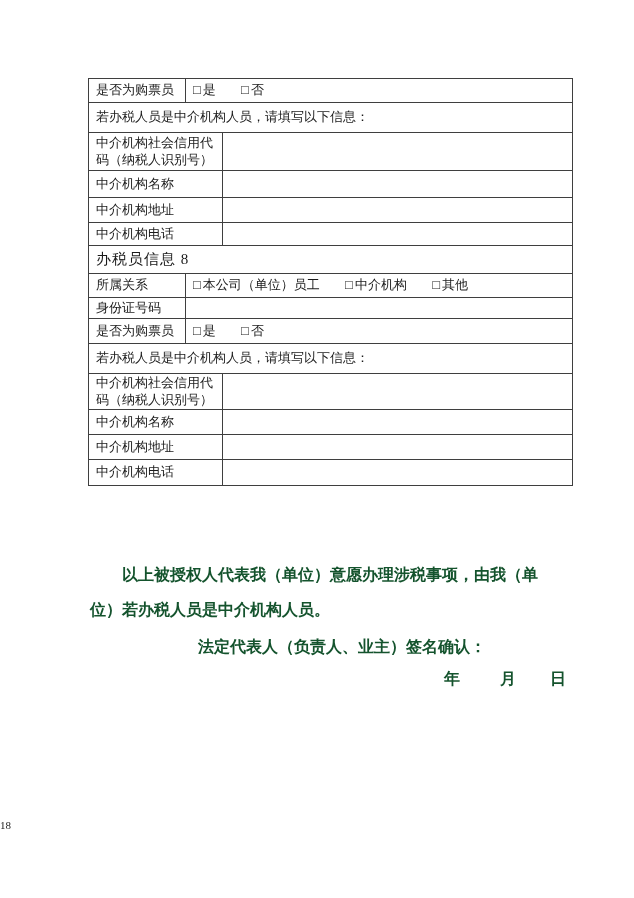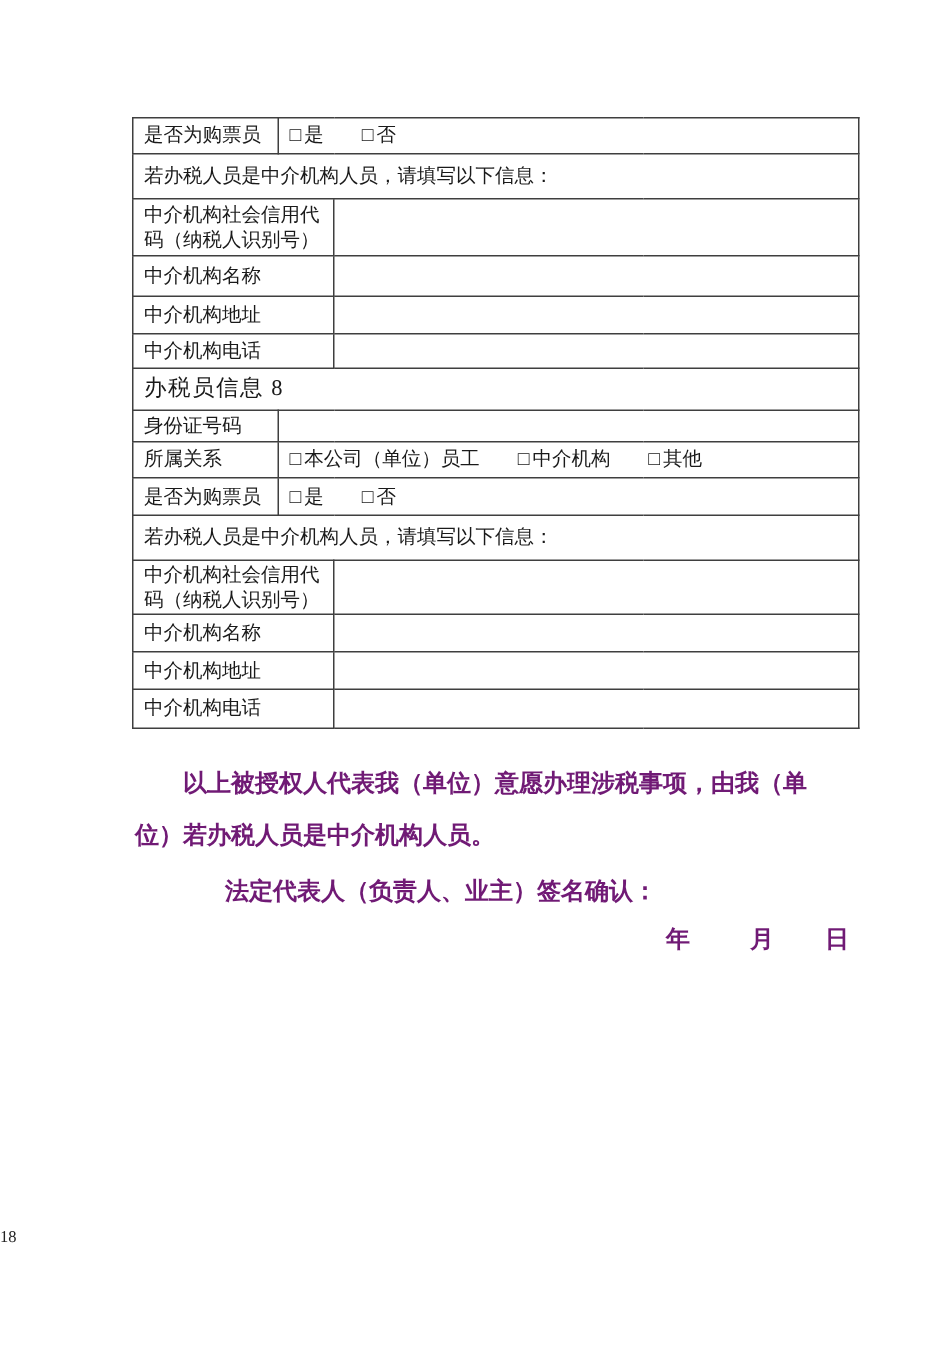--- a/index.html
+++ b/index.html
@@ -31,27 +31,27 @@
     font-size:15px;
     font-weight:bold;
     text-align:center;
     letter-spacing:1px;
   }
   .opt { margin-right:22px; white-space:nowrap; display:inline-block; }
   .cb  { margin-right:2px; }
   .wrap2 { line-height:16px; padding-top:2px; padding-bottom:2px;margin-top:27px; }
 
   .statement {
-    position:absolute; left:90px; top:512px; width:476px;
-    font-size:16px; font-weight:bold; color:#701a75;
+    position:absolute; left:90px; top:564px; width:476px;
+    font-size:16px; font-weight:bold; color:#14532d;
     line-height:22px;
   }
   .s-line1 { text-indent:32px; white-space:nowrap; }
   .s-line2 { margin-top:13px; white-space:nowrap; }
-  .s-sign  { margin-top:15px; margin-left:60px; white-space:nowrap; }
+  .s-sign  { margin-top:15px; margin-left:108px; white-space:nowrap; }
   .s-date  { margin-top:10px; margin-left:320px; white-space:nowrap;text-align:right; }
   .s-date .yr { margin-right:40px; }
   .s-date .mo { margin-right:34px; }
 
   .pagenum {
     position:absolute; top:819px; left:0; width:100%;
     text-align:left; font-size:11px; color:#222;
   }
 </style>
 </head>
@@ -92,31 +92,31 @@
       <td colspan="3"></td>
     </tr>
     <tr style="height:23px">
       <td colspan="2">中介机构电话</td>
       <td colspan="3"></td>
     </tr>
 
     <tr style="height:28px">
       <th colspan="5" class="section-header">办税员信息 8</th>
     </tr>
-    <tr style="height:21px">
-      <td>身份证号码</td>
-      <td colspan="4"></td>
-    </tr>
     <tr style="height:24px">
       <td>所属关系</td>
       <td colspan="4">
         <span class="opt"><span class="cb">□</span><span>本公司（单位）员工</span></span>
         <span class="opt"><span class="cb">□</span><span>中介机构</span></span>
         <span class="opt"><span class="cb">□</span><span>其他</span></span>
       </td>
+    </tr>
+    <tr style="height:21px">
+      <td>身份证号码</td>
+      <td colspan="4"></td>
     </tr>
     <tr style="height:25px">
       <td>是否为购票员</td>
       <td colspan="4">
         <span class="opt"><span class="cb">□</span><span>是</span></span>
         <span class="opt"><span class="cb">□</span><span>否</span></span>
       </td>
     </tr>
     <tr style="height:30px">
       <td colspan="5">若办税人员是中介机构人员，请填写以下信息：</td>

